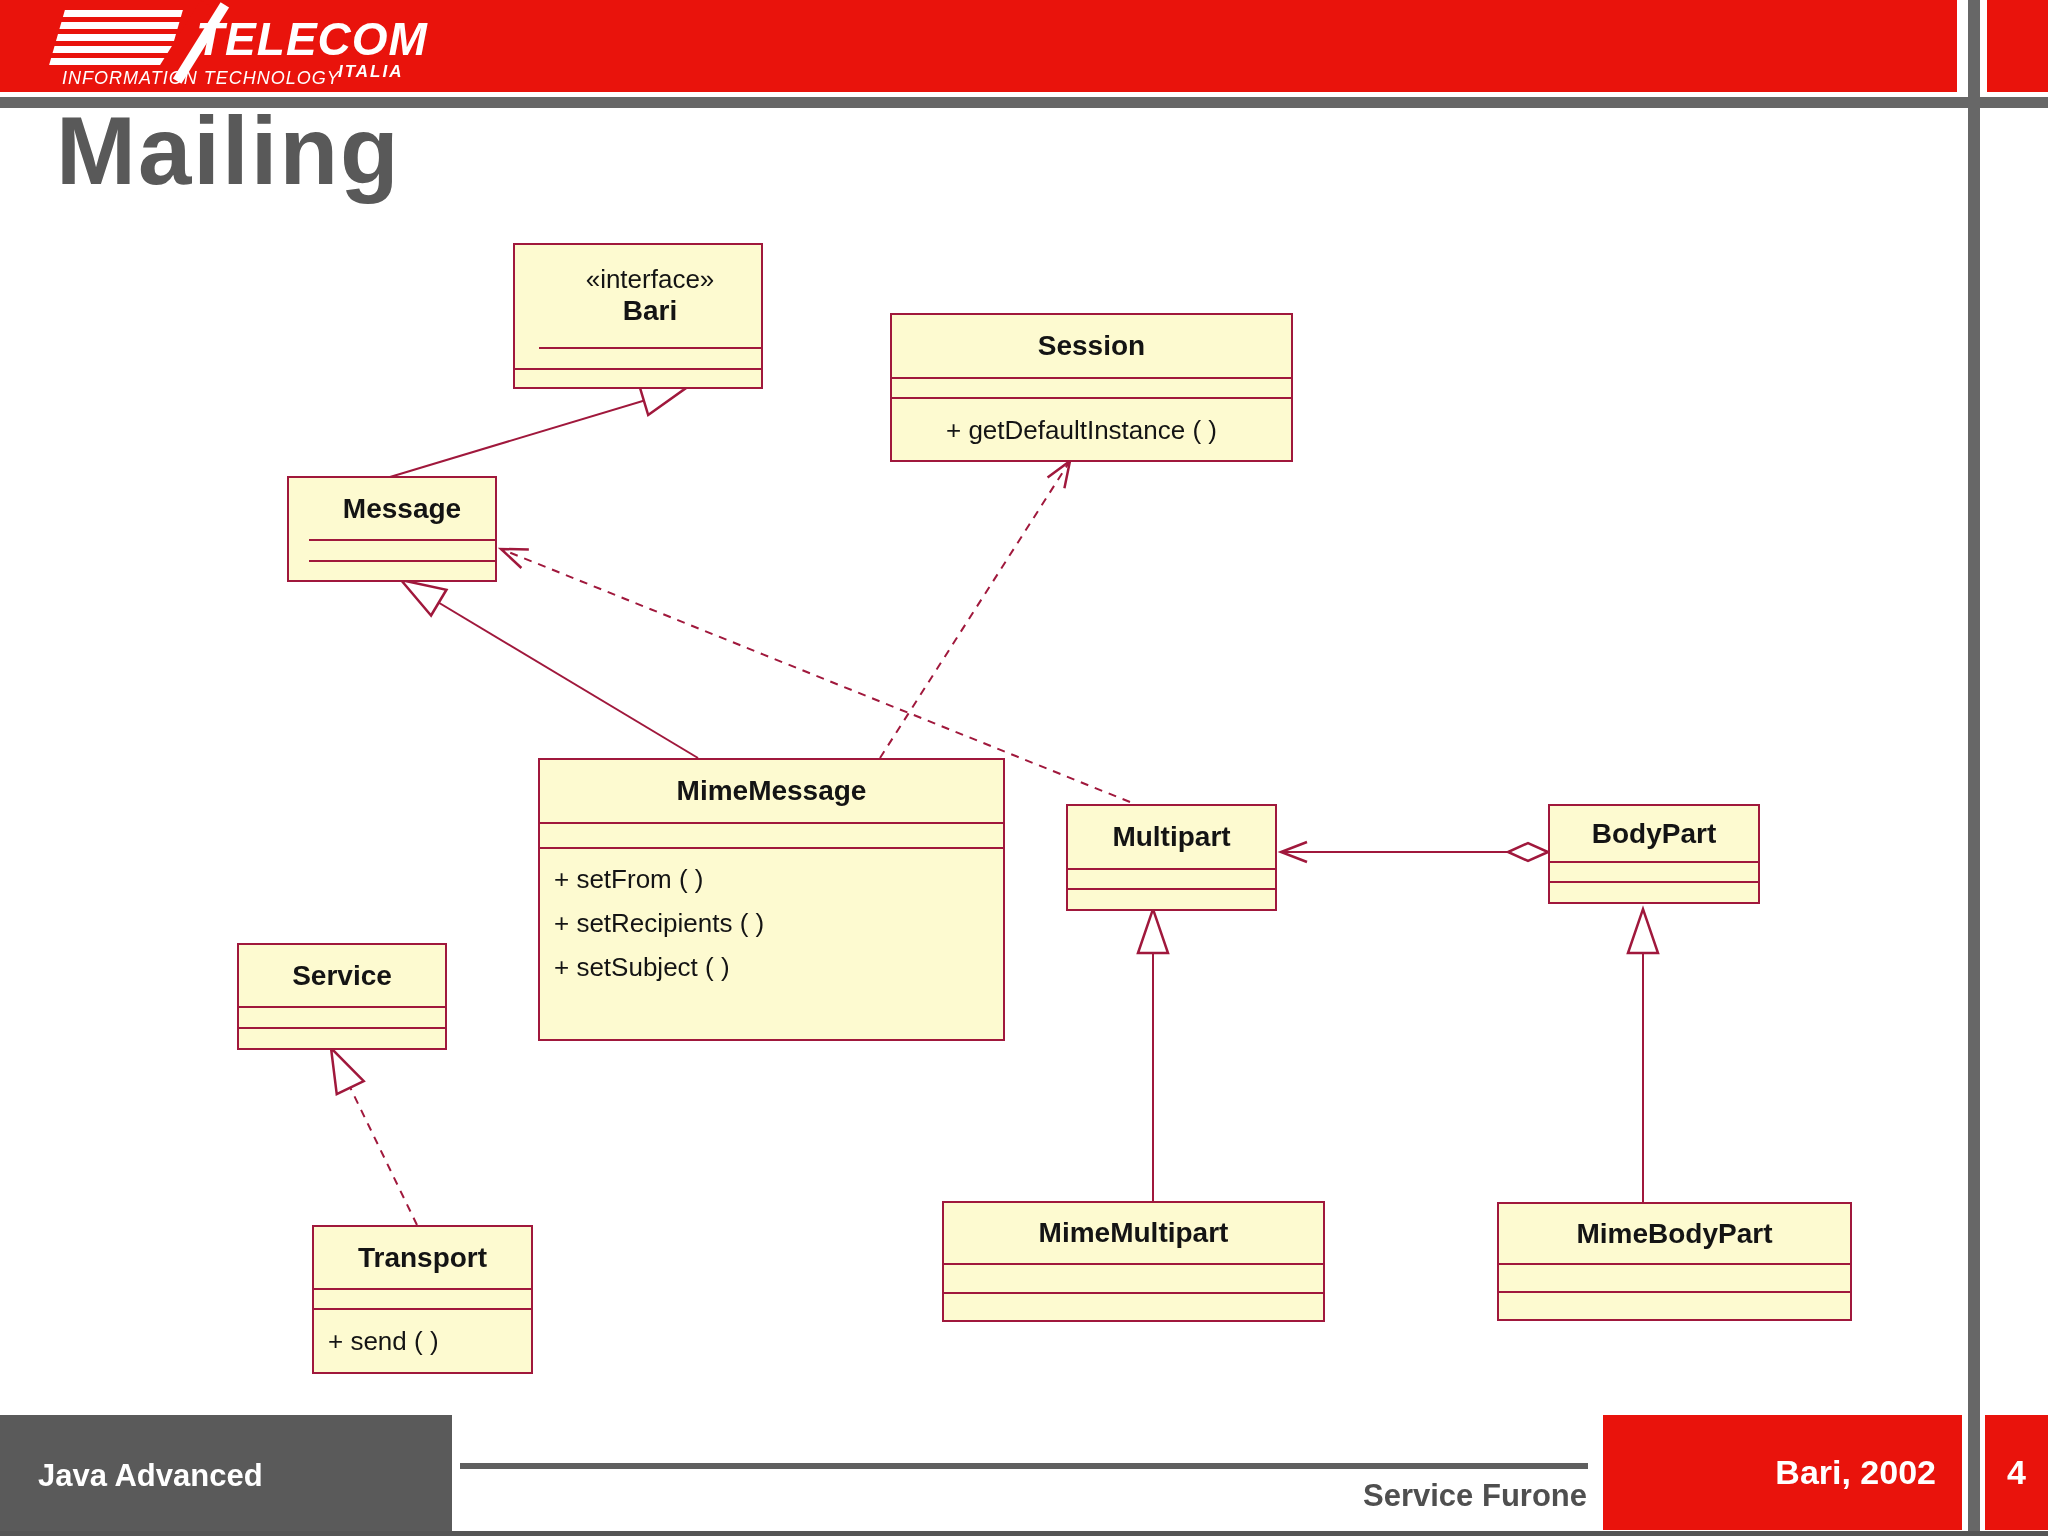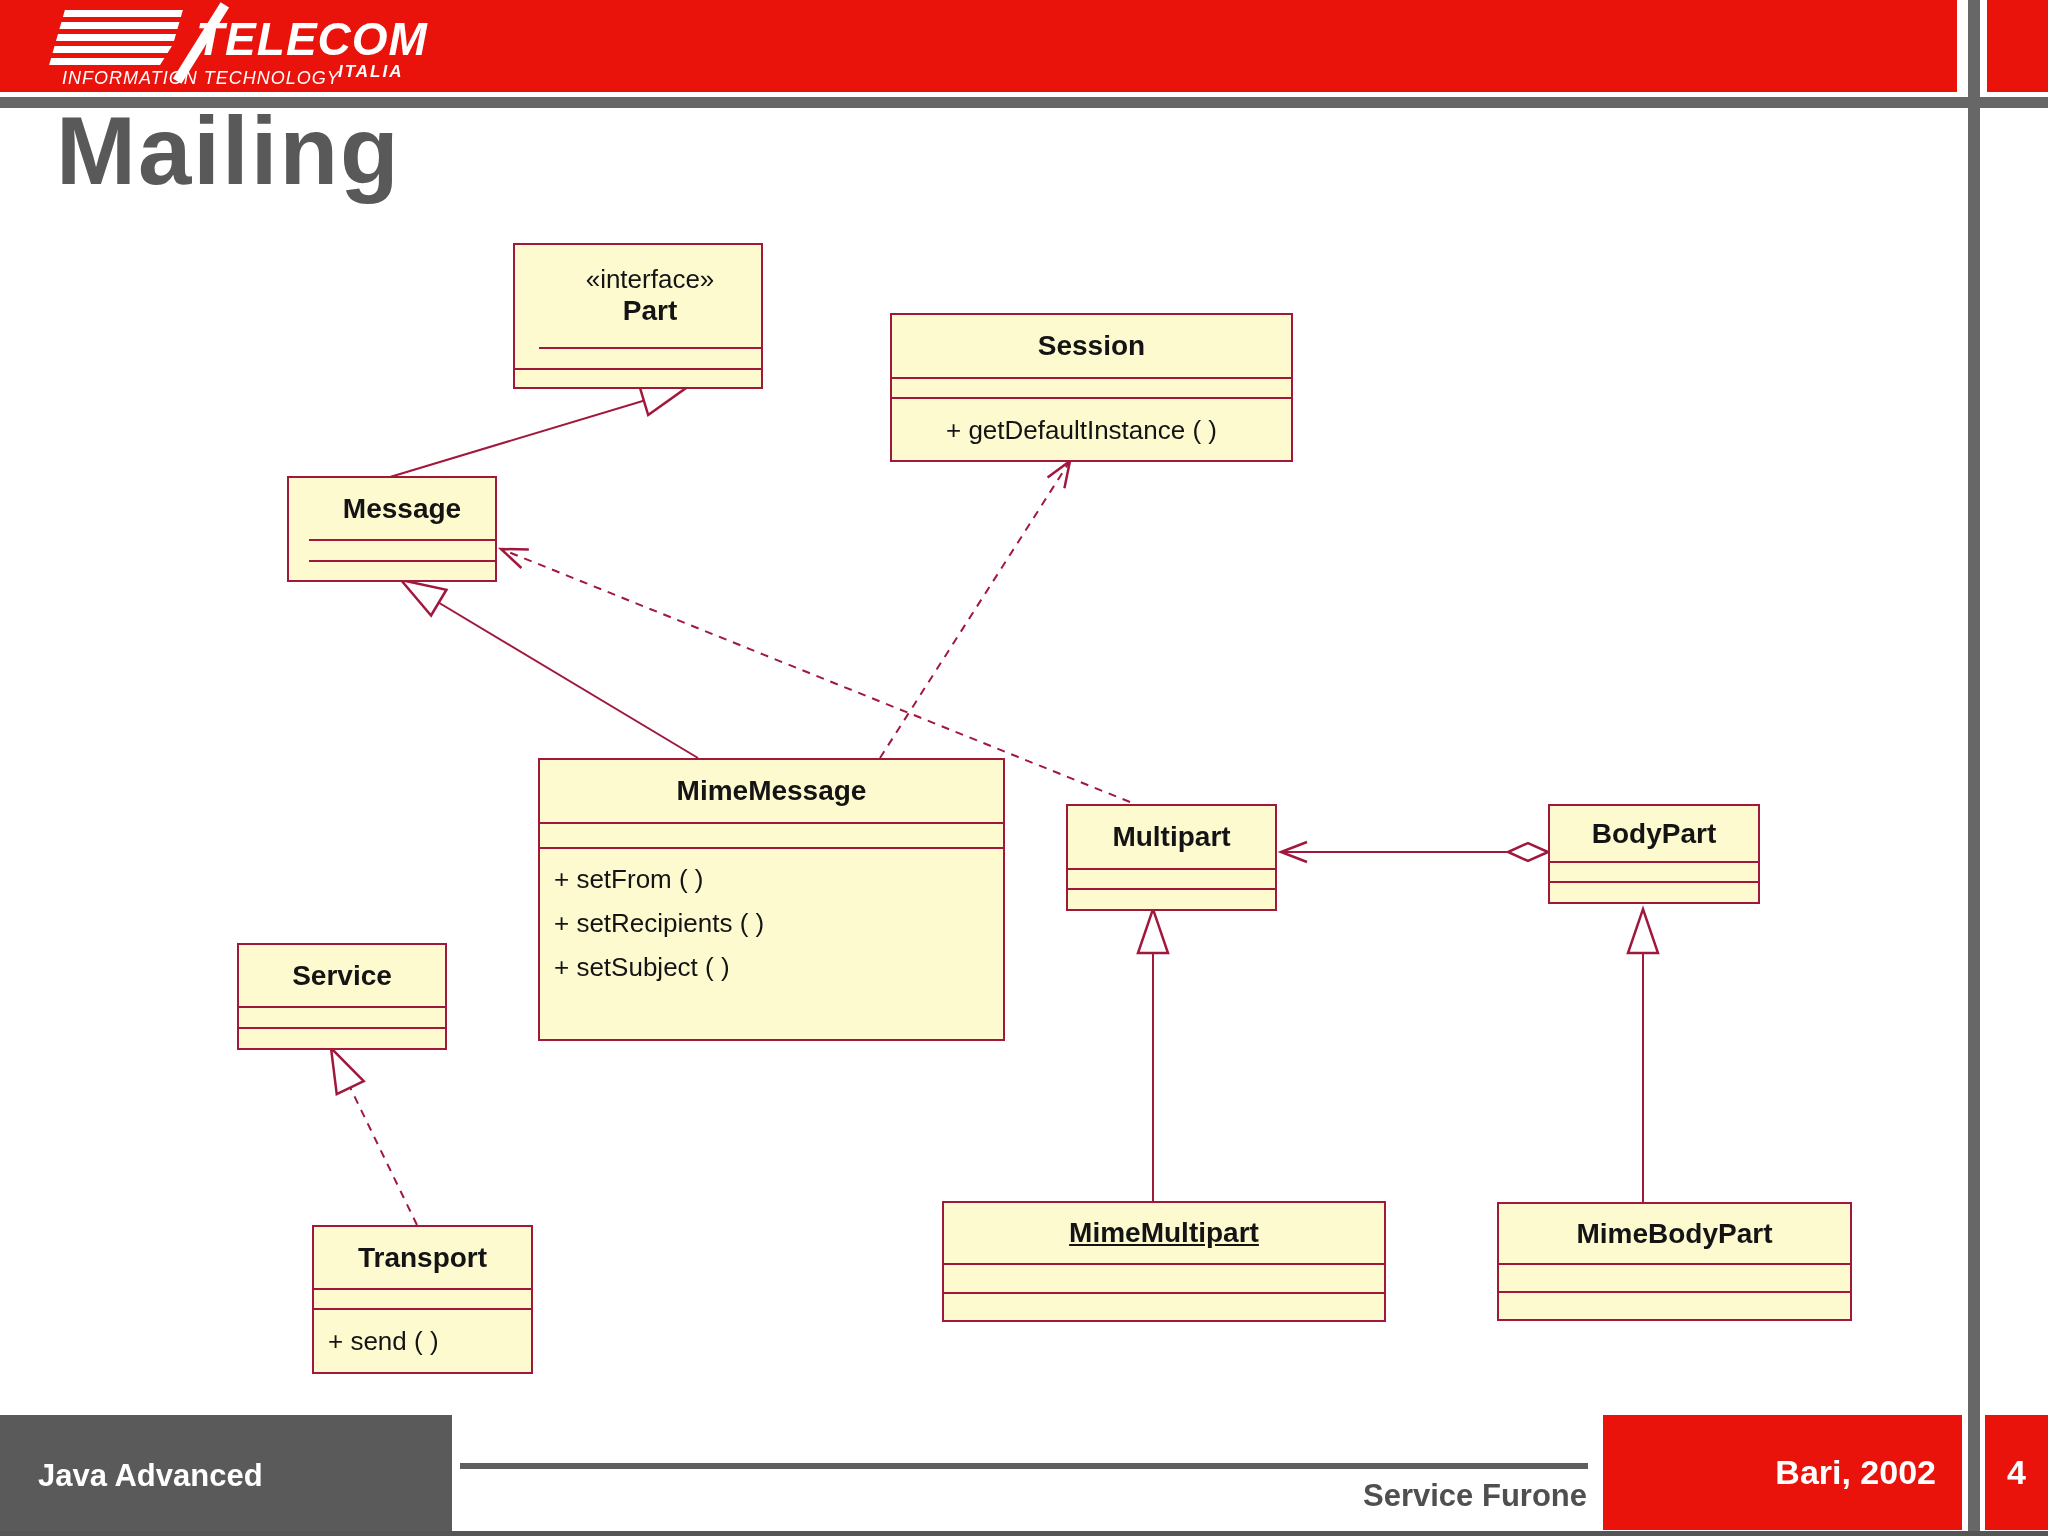--- a/index.html
+++ b/index.html
@@ -109,21 +109,21 @@
       <path d="M 417 1225 L 331 1048" class="edge generalization-dashed" marker-end="url(#tri)"></path>
       <path d="M 880 758 L 1070 461" class="edge dependency" marker-end="url(#oarrow)"></path>
       <path d="M 1130 802 L 501 549" class="edge dependency" marker-end="url(#oarrow)"></path>
       <path d="M 1548 852 L 1281 852" class="edge aggregation" marker-start="url(#diamond)" marker-end="url(#oarrow)"></path>
     </svg>
 
   <div id="classes">
       <div class="cls" style="left: 513px; top: 243px; width: 250px;">
     <div class="sec title-sec" style="height: 104px; margin-left: 24px;">
       <div class="stereo">«interface»</div>
-      <div class="cname">Part</div>
+      <div class="cname">Bari</div>
     </div>
     <div class="sec attr-sec" style="height: 21px;"></div>
     <div class="sec ops-sec" style="height: 17px;"></div>
   </div>
       <div class="cls" style="left: 890px; top: 313px; width: 403px;">
     <div class="sec title-sec" style="height: 64px;">
 
       <div class="cname">Session</div>
     </div>
     <div class="sec attr-sec" style="height: 20px;"></div>
@@ -178,21 +178,21 @@
       <div class="cls" style="left: 312px; top: 1225px; width: 221px;">
     <div class="sec title-sec" style="height: 63px;">
 
       <div class="cname">Transport</div>
     </div>
     <div class="sec attr-sec" style="height: 20px;"></div>
     <div class="sec ops-sec" style="height: 62px; justify-content: center; padding-top: 0px;">
           <div class="op">+ send ( )</div>
         </div>
   </div>
-      <div class="cls" style="left: 942px; top: 1201px; width: 444px; text-decoration: underline;">
+      <div class="cls" style="left: 942px; top: 1201px; width: 383px;">
     <div class="sec title-sec" style="height: 62px;">
 
       <div class="cname">MimeMultipart</div>
     </div>
     <div class="sec attr-sec" style="height: 29px;"></div>
     <div class="sec ops-sec" style="height: 26px;"></div>
   </div>
       <div class="cls" style="left: 1497px; top: 1202px; width: 355px;">
     <div class="sec title-sec" style="height: 61px;">
 

